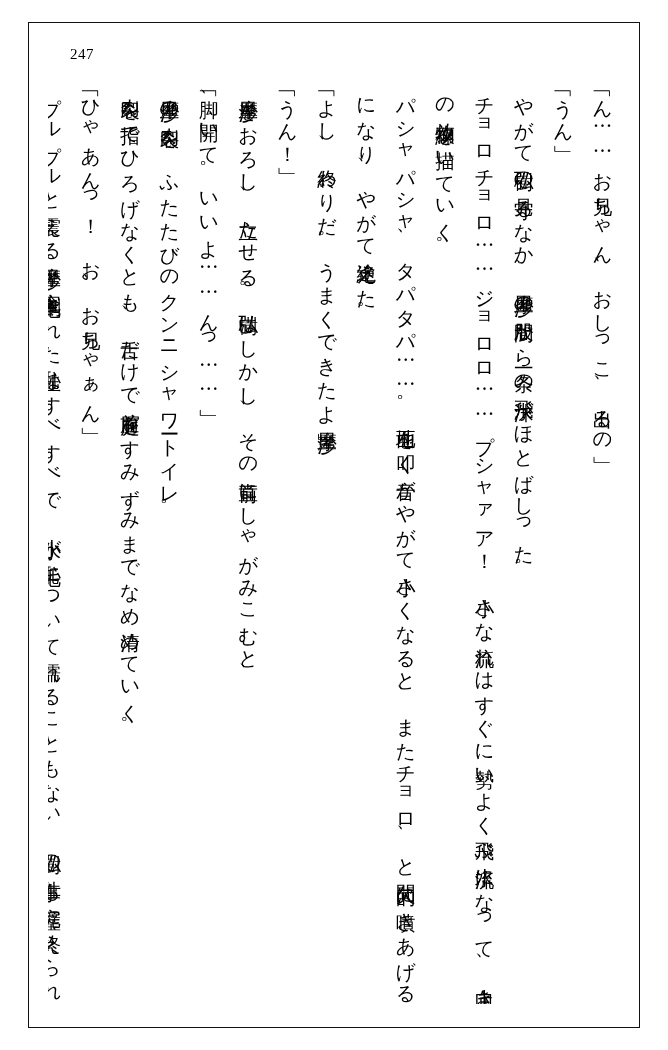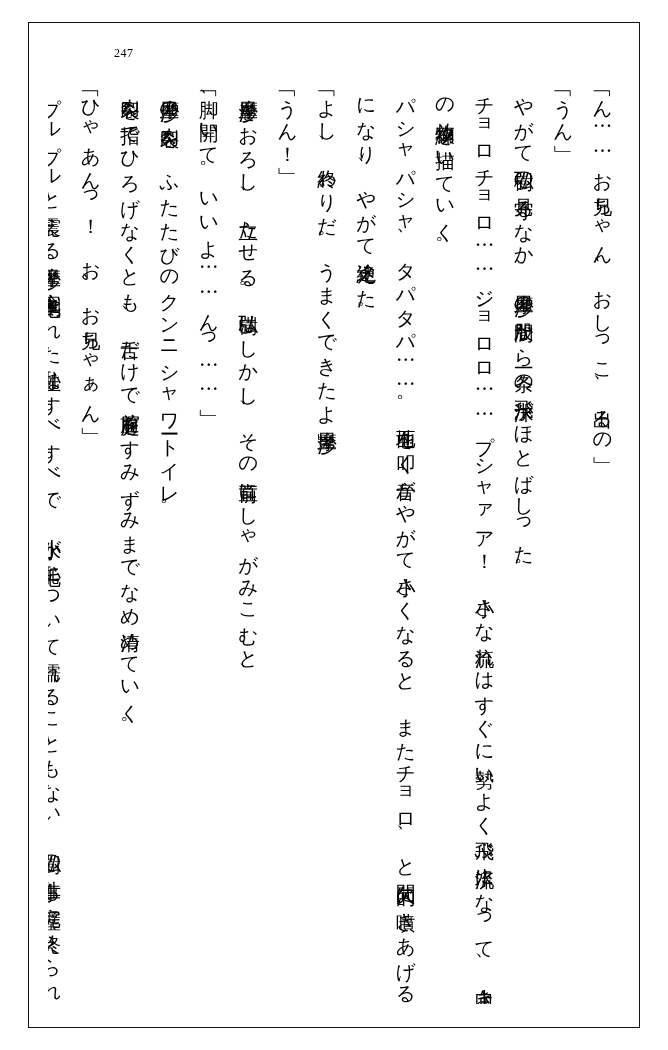--- a/index.html
+++ b/index.html
@@ -29,25 +29,24 @@
     width: 612px;
     height: 1006px;
     border: 1px solid #111111;
     box-sizing: border-box;
     pointer-events: none;
   }
   #page-number {
     position: absolute;
     left: 70px;
     top: 46px;
-    font-size: 12px;
+    font-size: 15px;
     font-family: "Liberation Serif", "DejaVu Serif", serif;
     letter-spacing: 0.5px;
     color: #000000;
-    margin-left: 44px;
   }
   
   #body-text {
     position: absolute;
     left: 48px;
     top: 84px;
     width: 574px;
     height: 920px;
     writing-mode: vertical-rl;
     text-orientation: upright;

